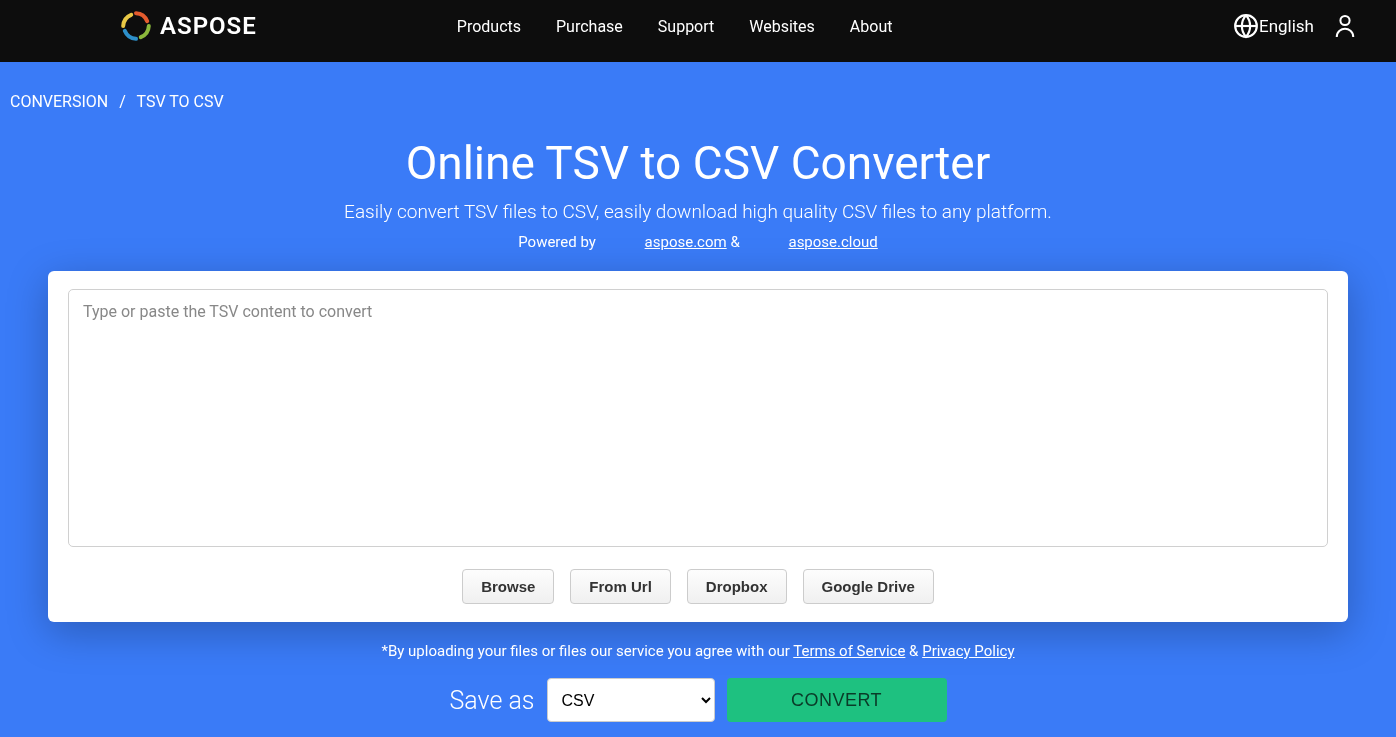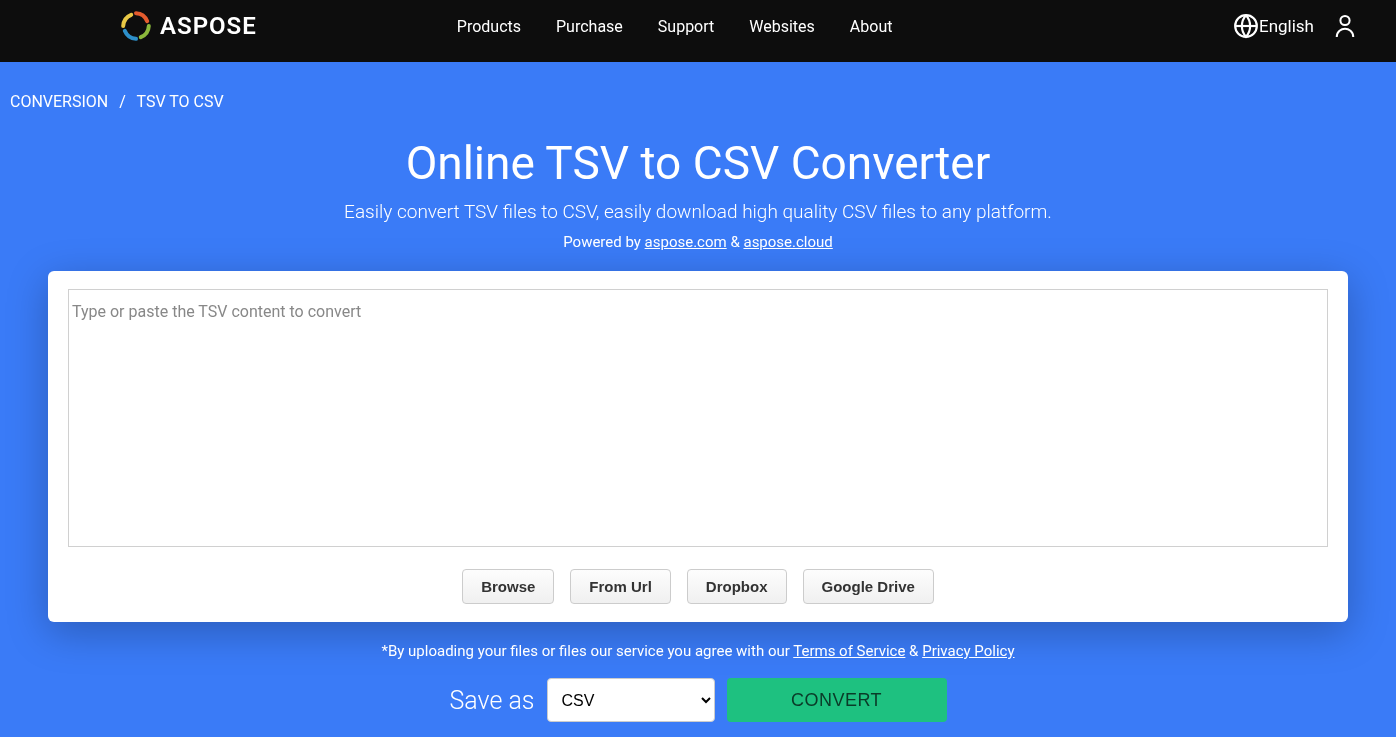--- a/index.html
+++ b/index.html
@@ -18,25 +18,25 @@
 .user-icon { width: 22px; height: 26px; cursor: pointer; }
 
 
 .main { background: #3a7bf7; padding: 20px 10px 28px; }
 .breadcrumb { color: #fff; font-size: 16px; padding: 10px 0 25px 0; }
 .breadcrumb a { color: #ffffff; text-decoration: none; }
 .breadcrumb .sep { margin: 0 7px; }
 .title { color: #fff; text-align: center; font-size: 46px; font-weight: 400; margin-bottom: 10px; }
 .subtitle { color: #fff; text-align: center; font-size: 19px; font-weight: 300; margin-bottom: 10px; }
 .powered { color: #fff; text-align: center; font-size: 15px; }
-.powered a { color: #fff; text-decoration: underline; }
+.powered a { color: #fff; text-decoration: underline; margin-left: 45px; }
 
 
 .card { background: #fff; border-radius: 6px; margin: 20px 38px 0; padding: 18px 20px; box-shadow: 0 10px 40px rgba(0,0,0,0.25); }
-.textarea { width: 100%; height: 258px; border: 1px solid #d0d0d0; border-radius: 0; padding: 12px 3px; font-size: 16px; font-family: inherit; resize: none; color: #333; }
+.textarea { width: 100%; height: 258px; border: 1px solid #d0d0d0; border-radius: 5px; padding: 12px 14px; font-size: 16px; font-family: inherit; resize: none; color: #333; }
 .textarea::placeholder { color: #888; }
 .source-btns { display: flex; justify-content: center; gap: 16px; margin-top: 18px; }
 .src-btn { background: linear-gradient(#fdfdfd, #f0f0f0); border: 1px solid #ccc; border-radius: 4px; padding: 8px 18px; font-size: 15px; font-weight: 700; color: #333; cursor: pointer; }
 
 
 .terms { color: #fff; text-align: center; font-size: 15px; margin-top: 20px; }
 .terms a { color: #fff; text-decoration: underline; }
 
 
 .save-row { display: flex; justify-content: center; align-items: center; gap: 12px; margin-top: 18px; }

